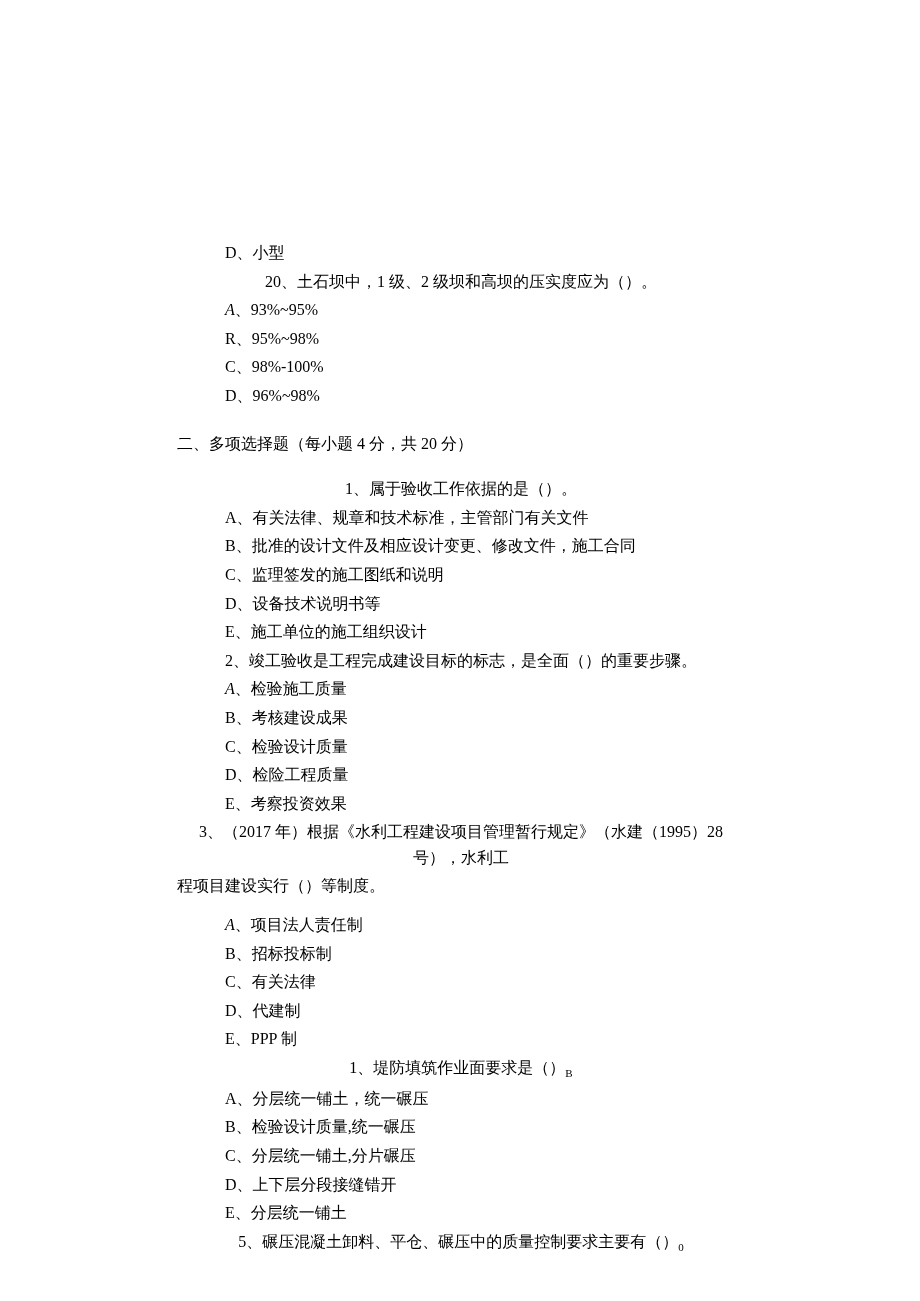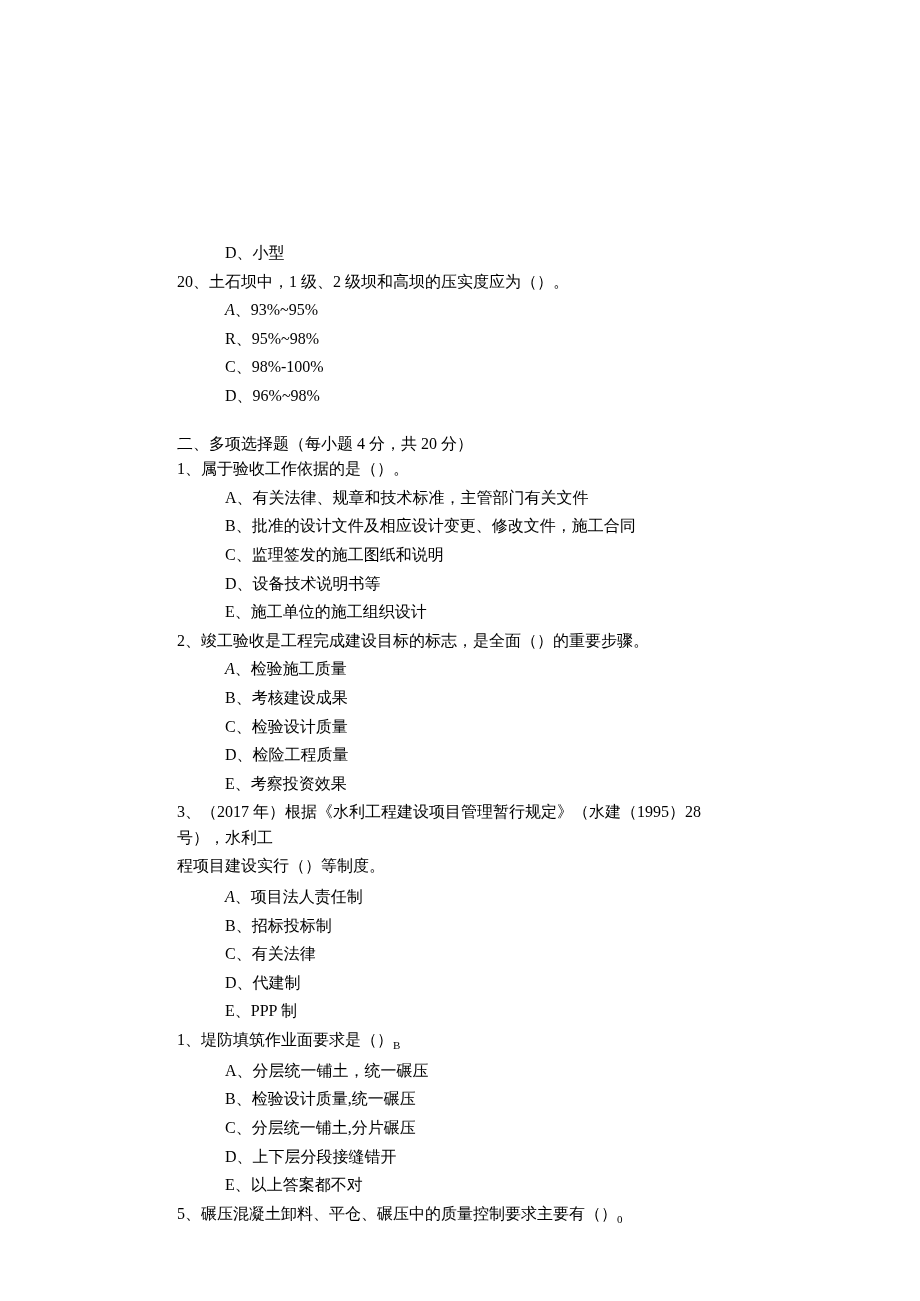--- a/index.html
+++ b/index.html
@@ -17,27 +17,28 @@
       color: #000000;
       padding: 240px 175px 0 177px;
       line-height: 1.6;
     }
     .option-line {
       padding-left: 48px;
       margin-bottom: 3px;
     }
     .question-line {
       margin-bottom: 3px;
+      text-align: center;
     }
     .section-title {
       margin-top: 22px;
-      margin-bottom: 0;
+      margin-bottom: 20px;
     }
     .continuation-line {
-      margin-bottom: 5px;
+      margin-bottom: 13px;
     }
     .italic {
       font-style: italic;
     }
     .sub {
       font-size: 11px;
       vertical-align: sub;
     }
   </style>
 </head>
@@ -73,15 +74,15 @@
 <div class="option-line">B、招标投标制</div>
 <div class="option-line">C、有关法律</div>
 <div class="option-line">D、代建制</div>
 <div class="option-line">E、PPP 制</div>
 
 <div class="question-line"><span>1、堤防填筑作业面要求是（）</span><span class="sub">B</span></div>
 <div class="option-line">A、分层统一铺土，统一碾压</div>
 <div class="option-line">B、检验设计质量,统一碾压</div>
 <div class="option-line">C、分层统一铺土,分片碾压</div>
 <div class="option-line">D、上下层分段接缝错开</div>
-<div class="option-line">E、以上答案都不对</div>
+<div class="option-line">E、分层统一铺土</div>
 
 <div class="question-line"><span>5、碾压混凝土卸料、平仓、碾压中的质量控制要求主要有（）</span><span class="sub">0</span></div>
 
 </body></html>

